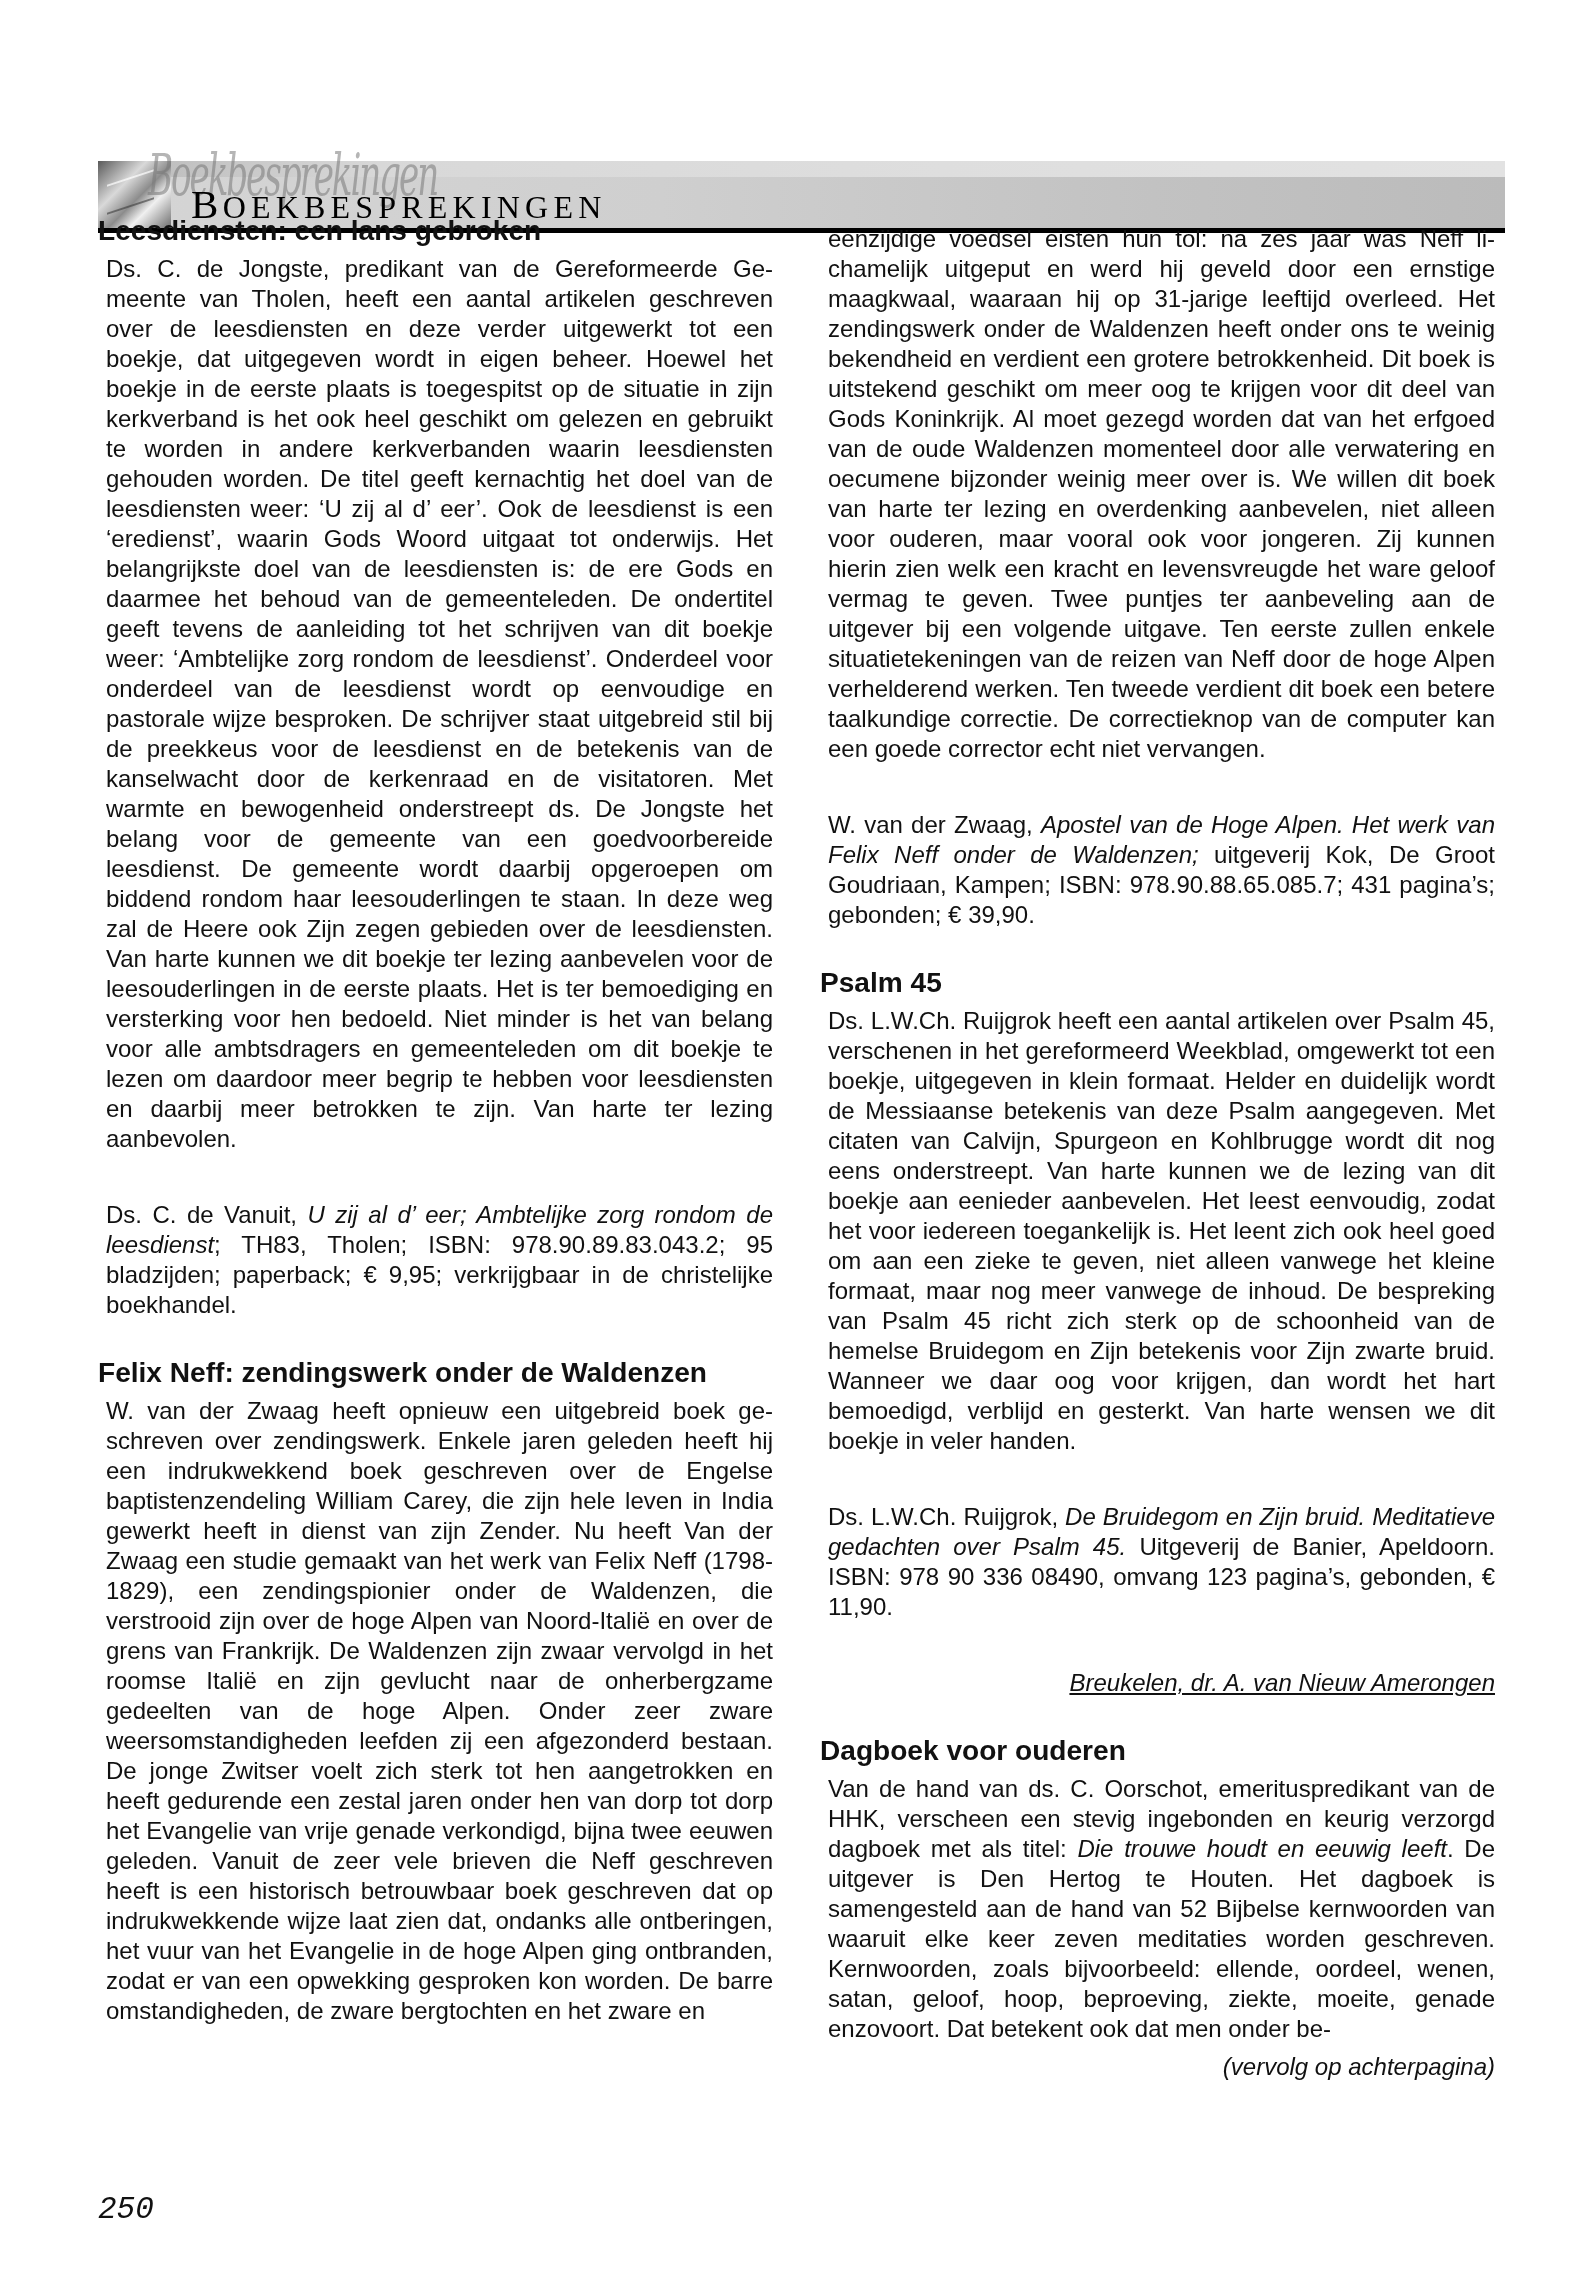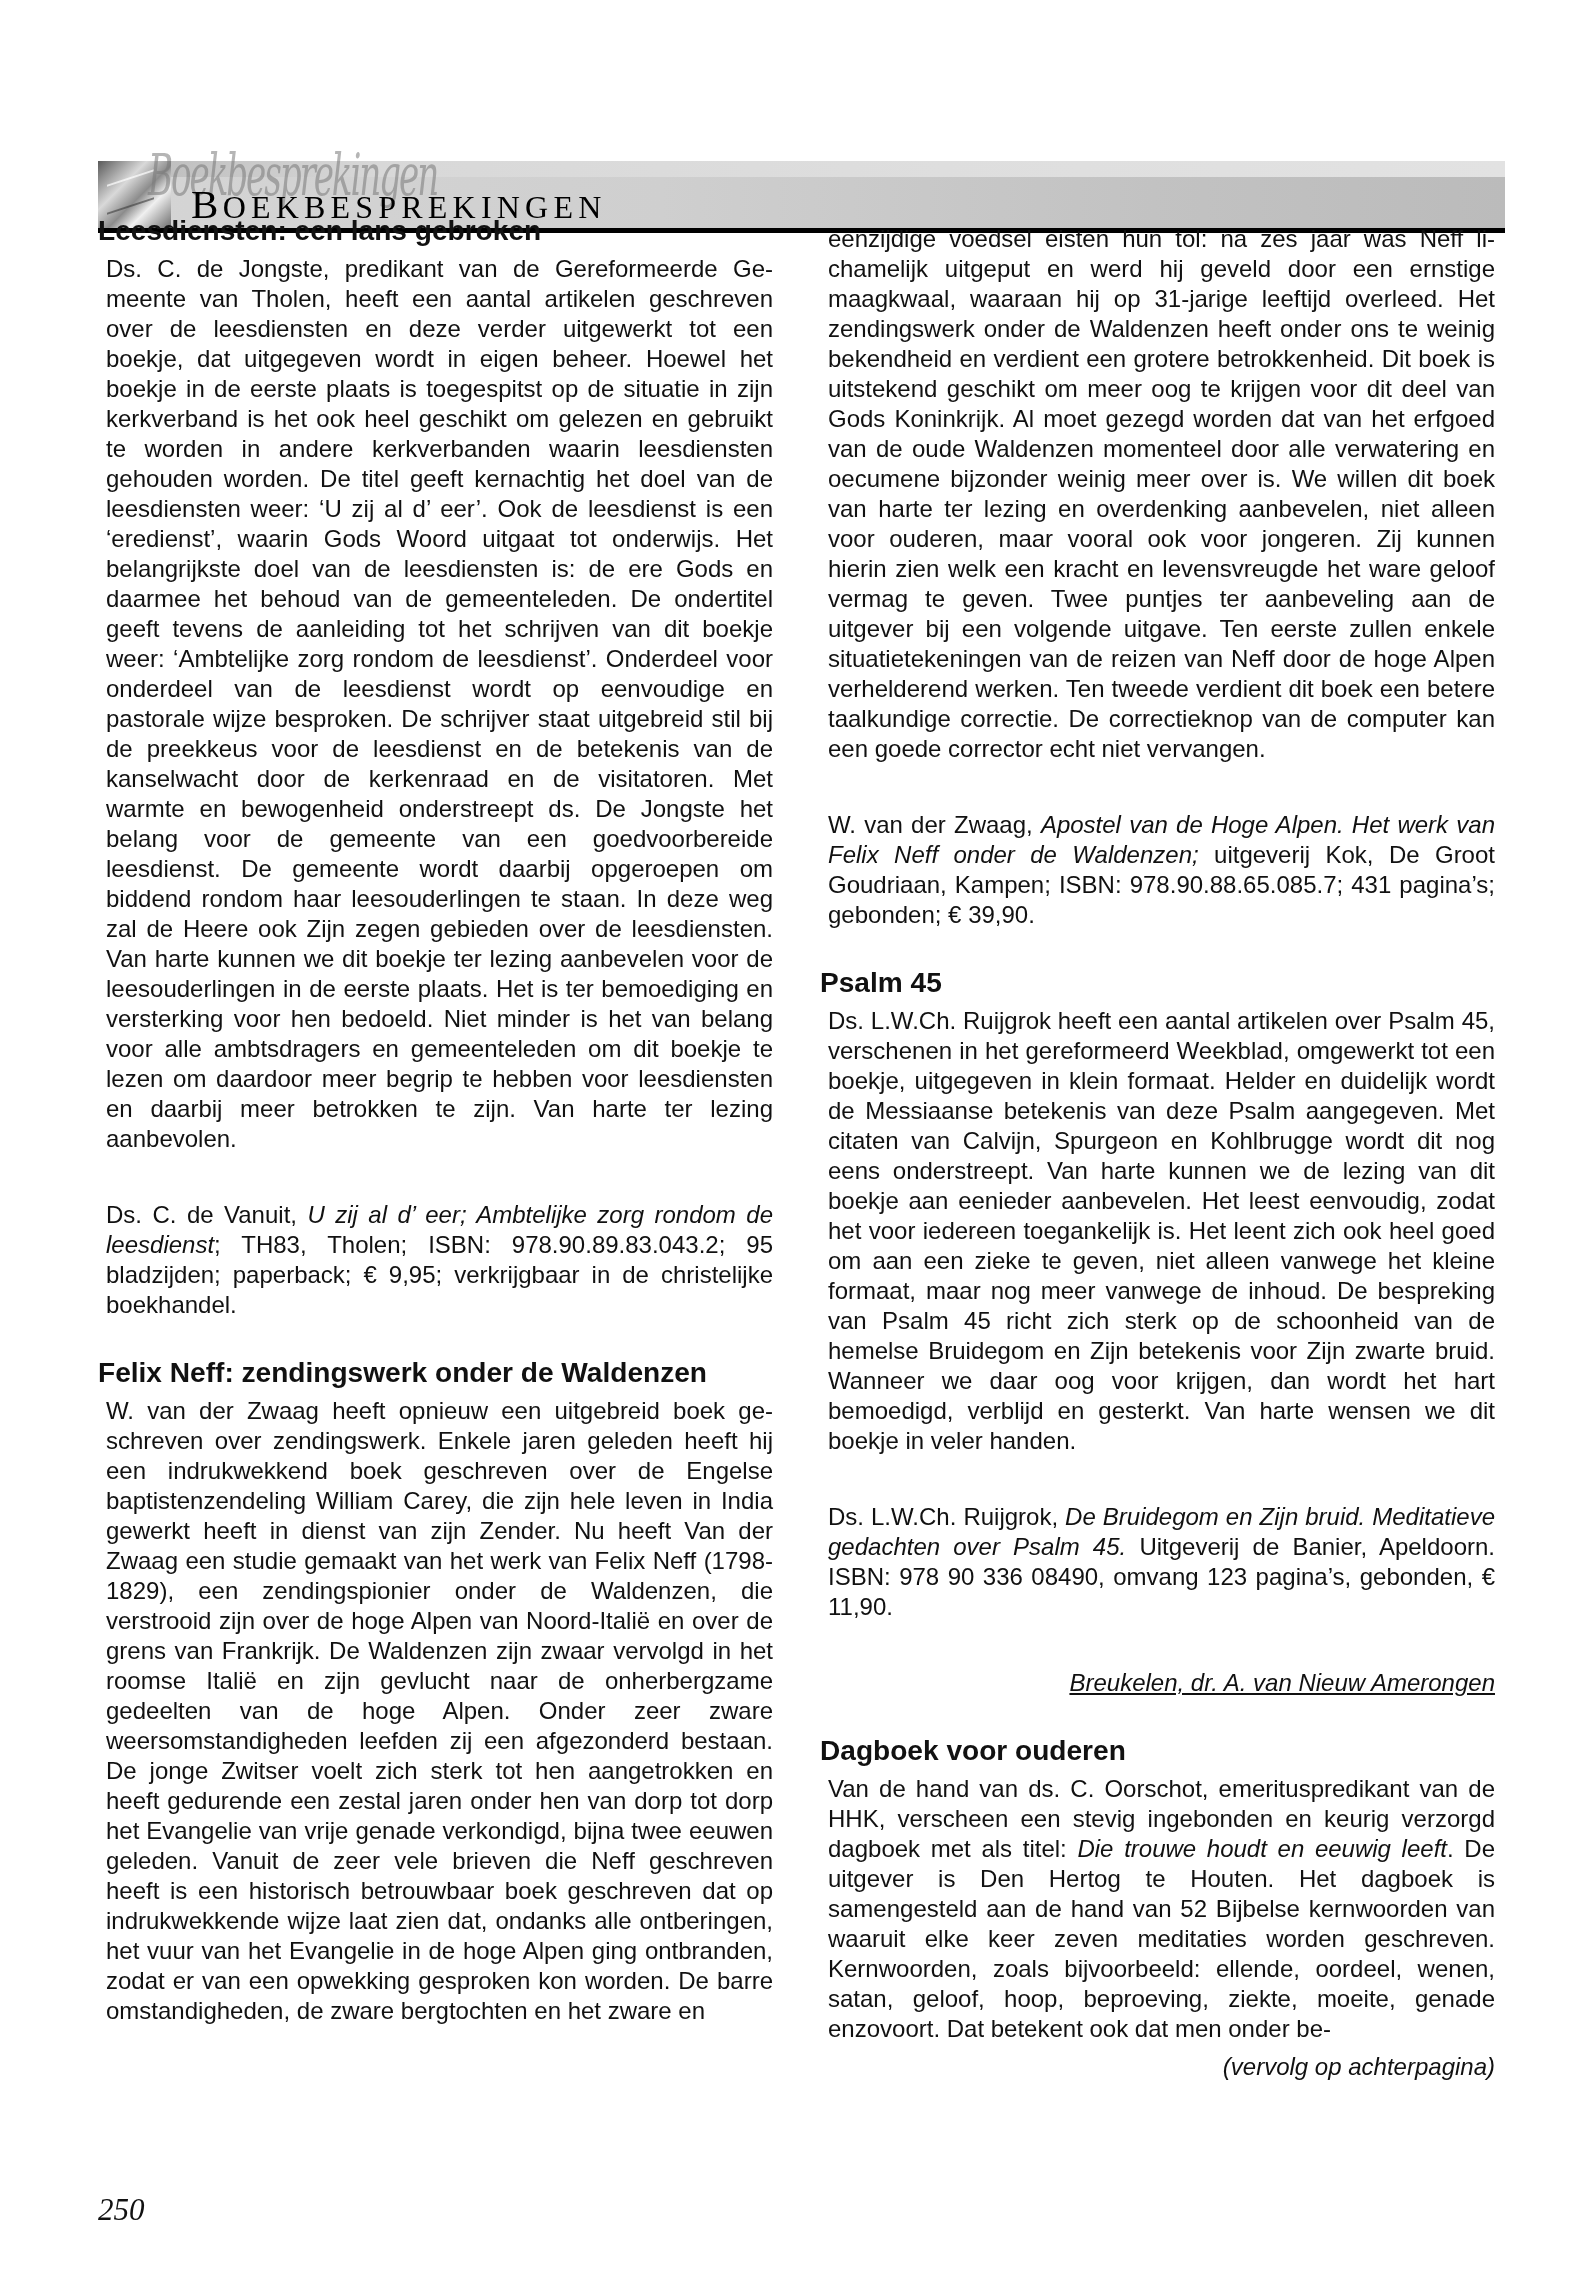--- a/index.html
+++ b/index.html
@@ -51,21 +51,21 @@
   }
   .col-left { left: 98px; }
   .col-right { left: 820px; }
   .column p { margin: 8px; }
   .article-heading { font-weight: bold; margin: 0; }
   .gap { height: 30px; }
   .signature { text-align: right; font-style: italic; text-decoration: underline; }
   .continued { text-align: right; font-style: italic; }
   .page-number {
     position: absolute; left: 98px; top: 2192px;
-    font-family: Liberation Serif, serif; font-style: italic; font-size: 31px;
+    font-family: Liberation Mono, monospace; font-style: italic; font-size: 31px;
   }
   em { font-style: italic; }
 </style>
 </head>
 <body>
 
 <div class="header">
   <div class="header-band-top"></div>
   <div class="header-band-main"></div>
   <div class="book-graphic"></div>

